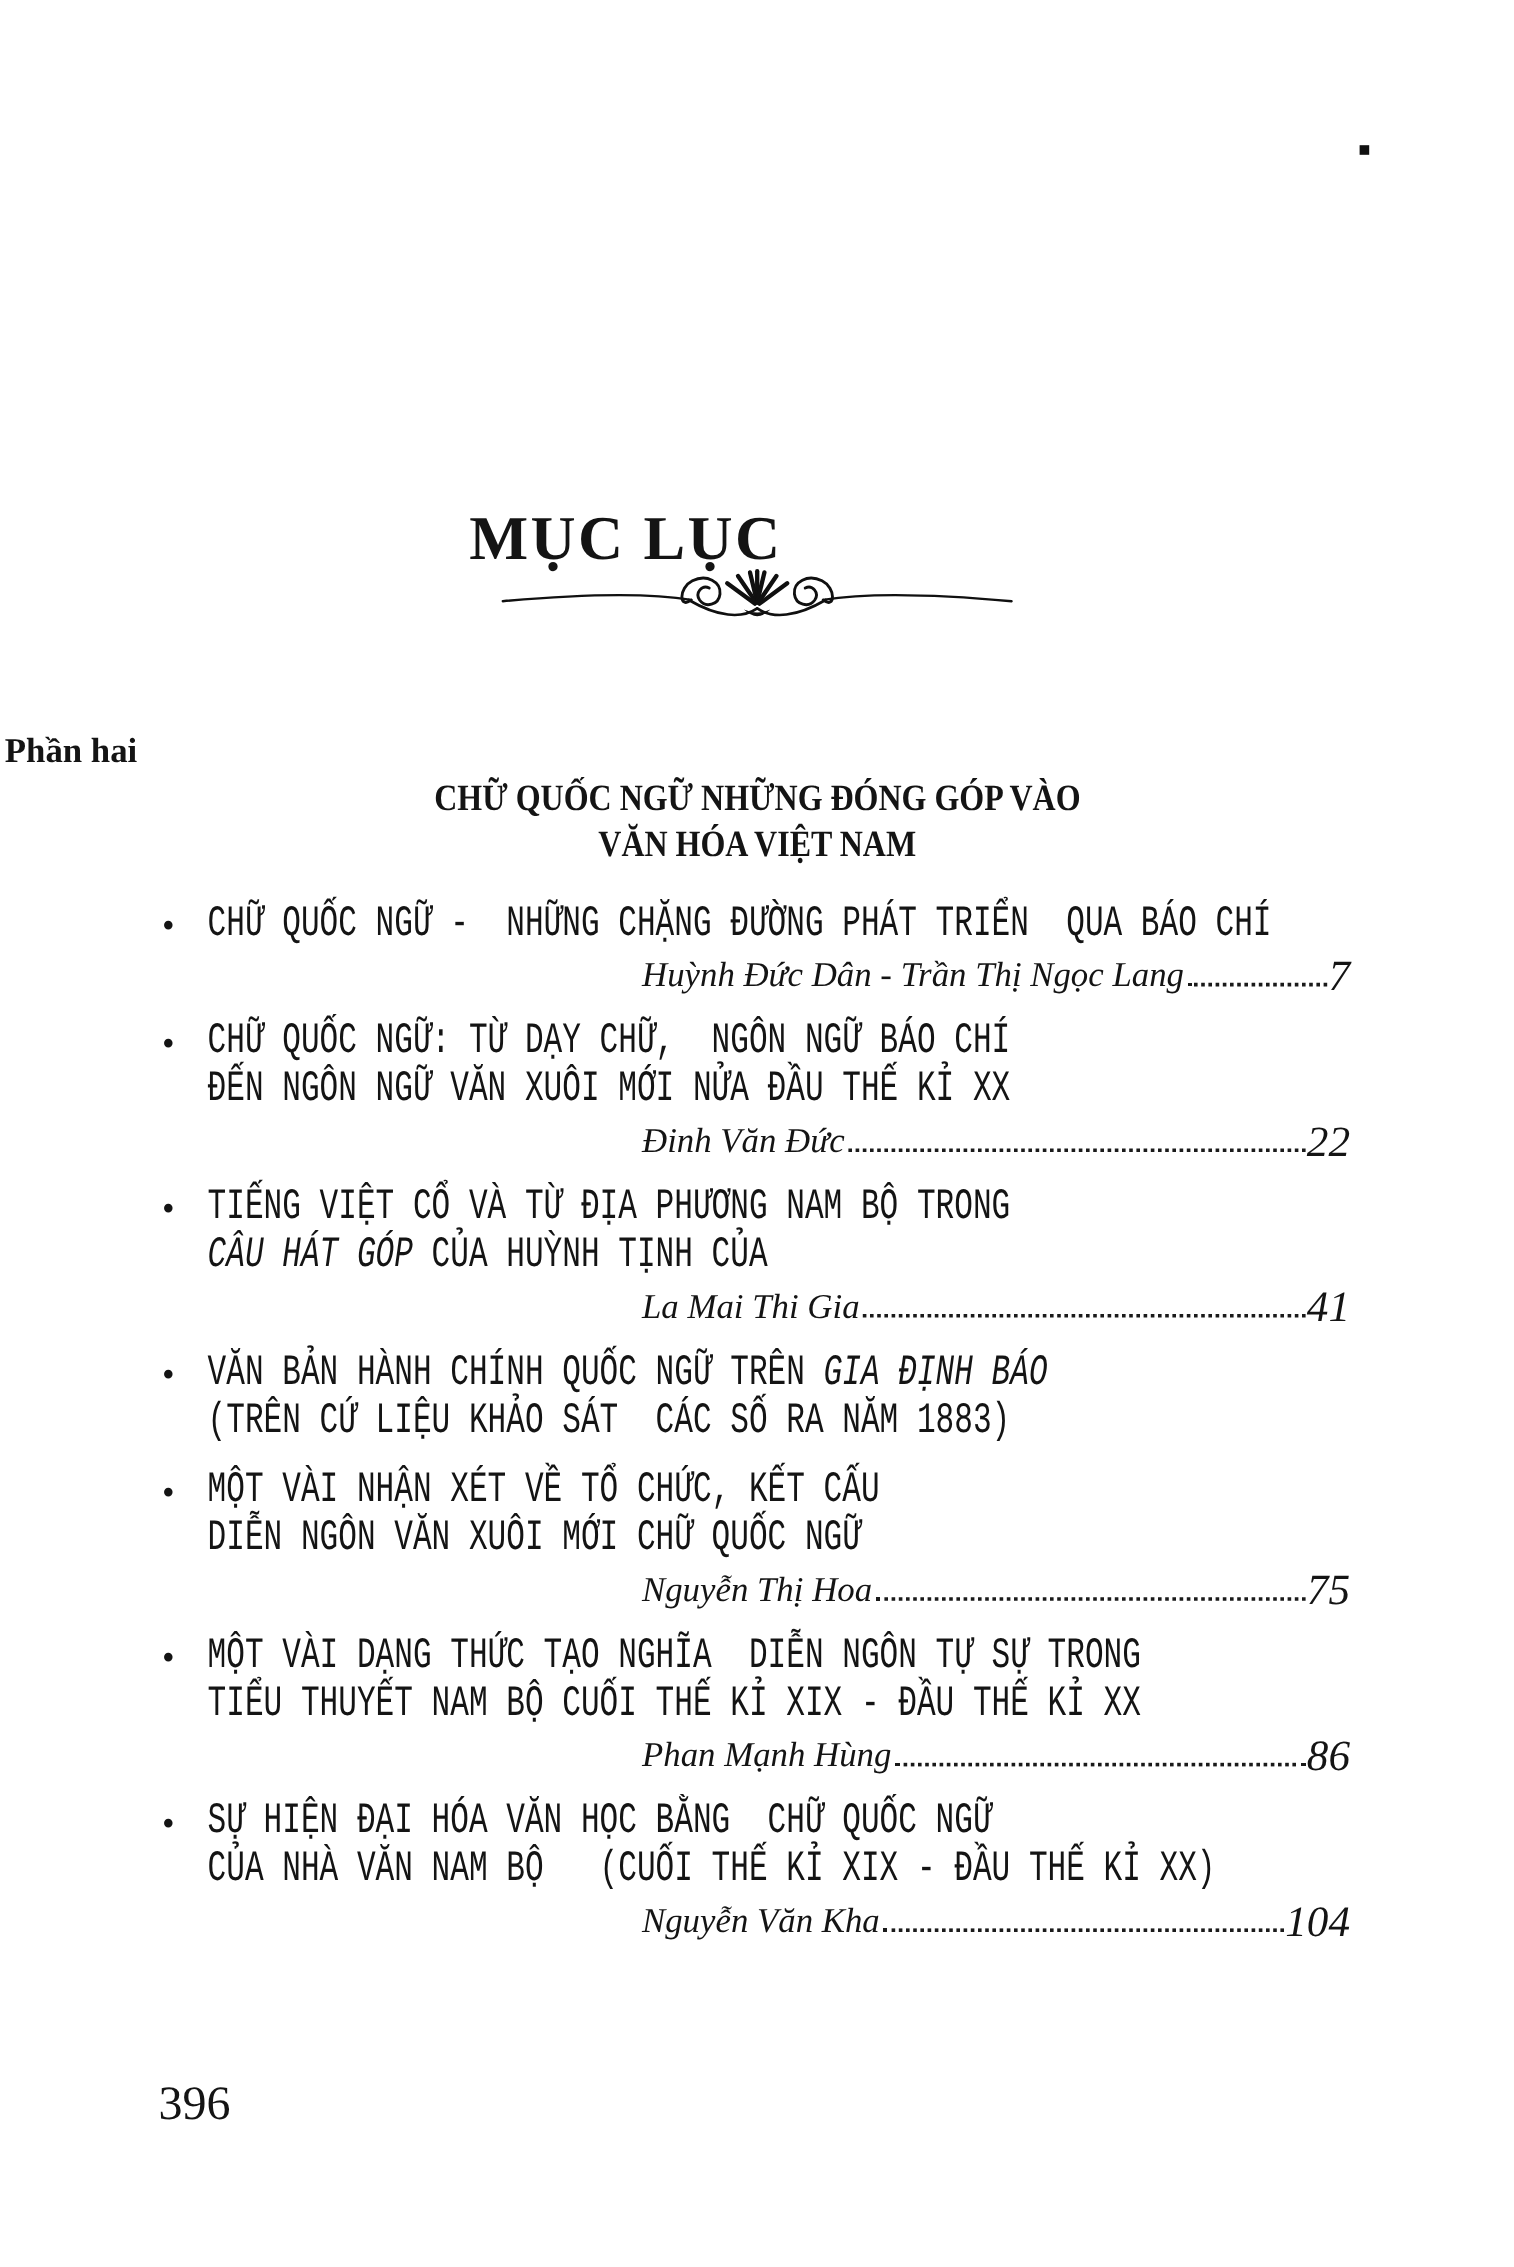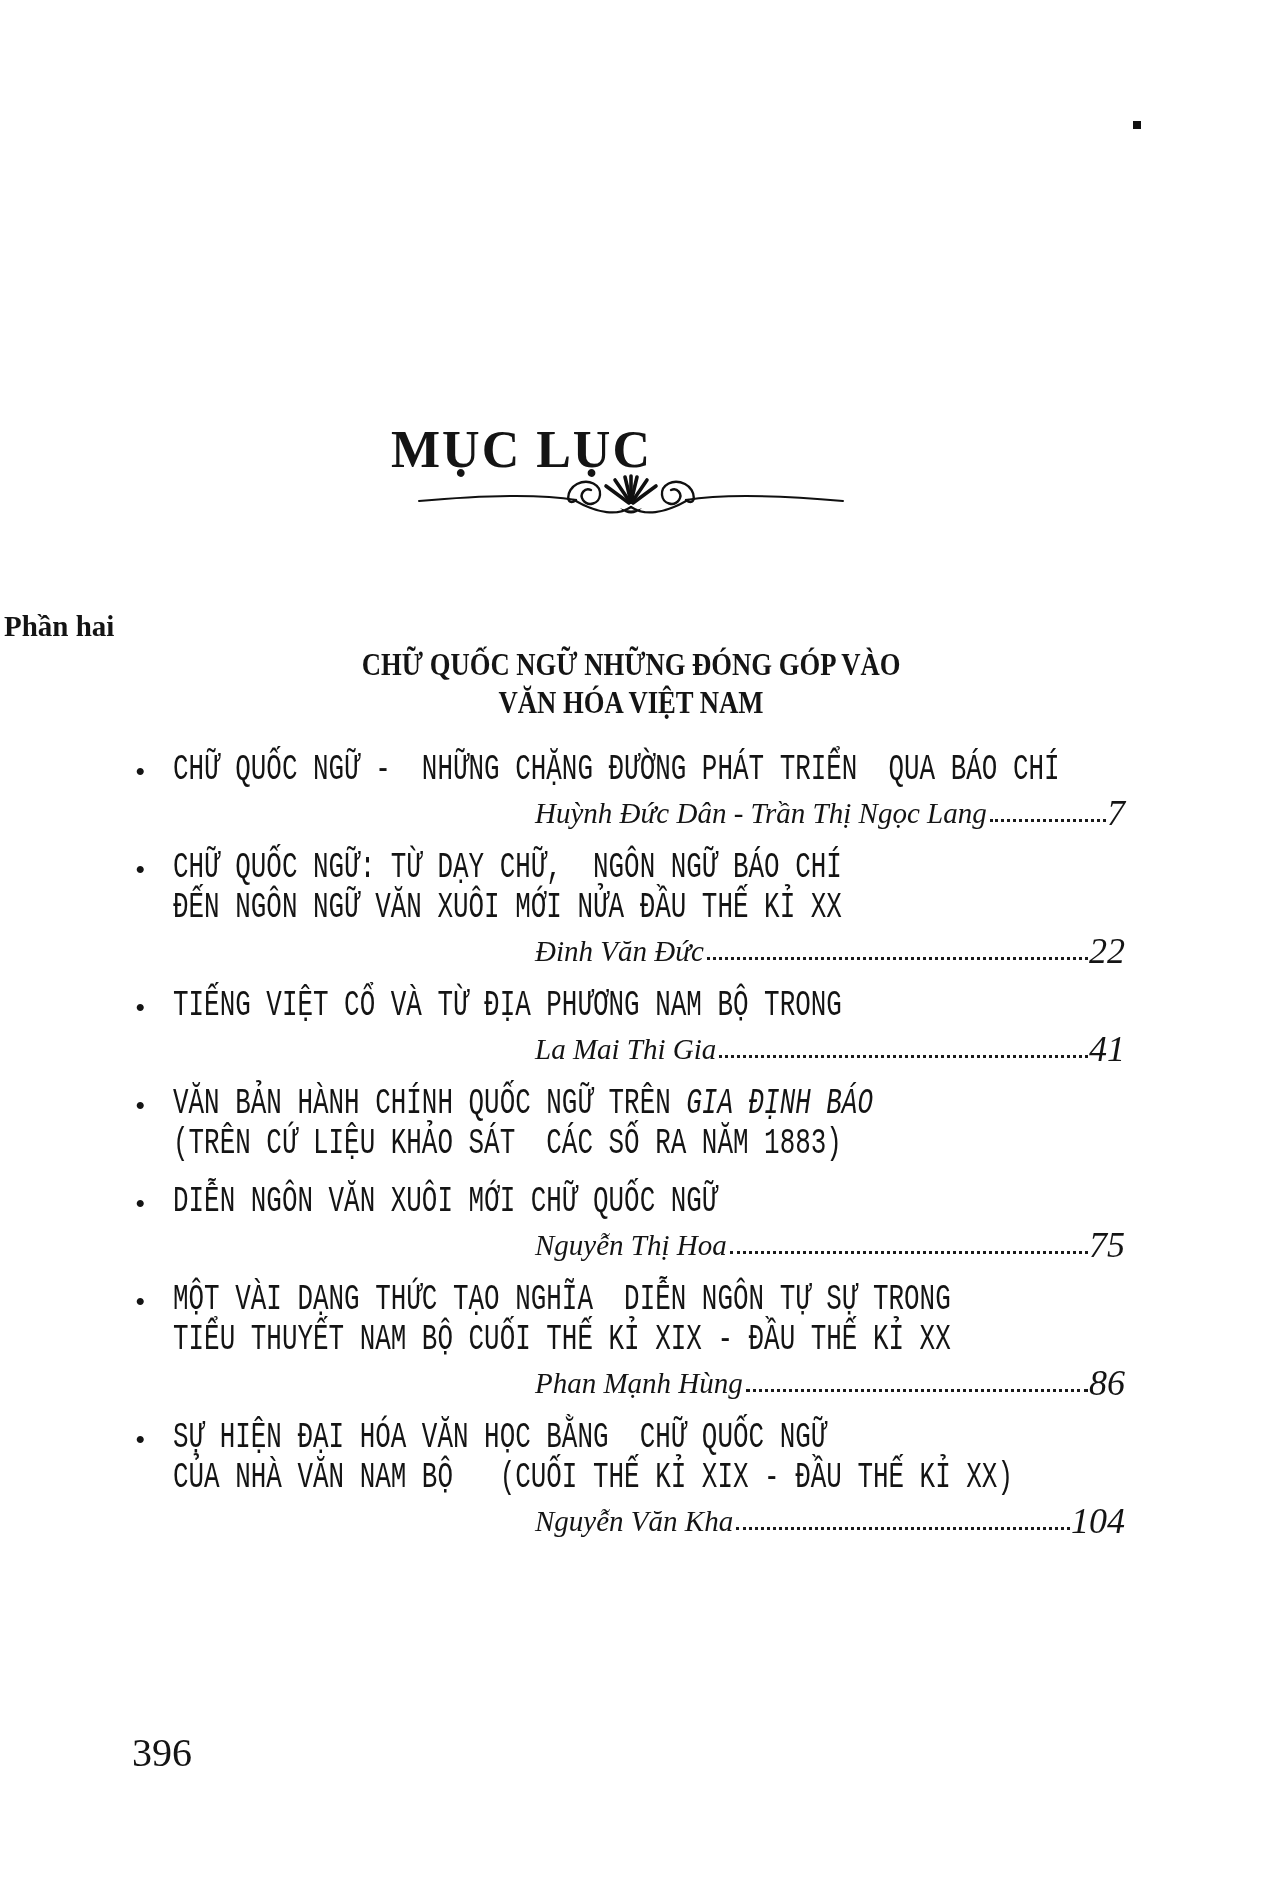--- a/index.html
+++ b/index.html
@@ -155,39 +155,41 @@
       <span class="author">Đinh Văn Đức</span>
       <span class="dots"></span>
       <span class="pnum">22</span>
     </div>
   </div>
 
   <div class="entry">
     <span class="bullet">•</span>
     <div class="title-lines">
         <div class="title-line"><span class="tl-scale"><span>TIẾNG VIỆT CỔ VÀ TỪ ĐỊA PHƯƠNG NAM BỘ TRONG</span></span></div>
+        <div class="title-line"><span class="tl-scale"><span class="seg-italic">CÂU HÁT GÓP </span><span>CỦA HUỲNH TỊNH CỦA</span></span></div>
       </div>
     <div class="author-row">
       <span class="author">La Mai Thi Gia</span>
       <span class="dots"></span>
       <span class="pnum">41</span>
     </div>
   </div>
 
   <div class="entry">
     <span class="bullet">•</span>
     <div class="title-lines">
         <div class="title-line"><span class="tl-scale"><span>VĂN BẢN HÀNH CHÍNH QUỐC NGỮ TRÊN </span><span class="seg-italic">GIA ĐỊNH BÁO</span></span></div>
         <div class="title-line"><span class="tl-scale"><span>(TRÊN CỨ LIỆU KHẢO SÁT  CÁC SỐ RA NĂM 1883)</span></span></div>
       </div>
   </div>
 
   <div class="entry">
     <span class="bullet">•</span>
     <div class="title-lines">
+        <div class="title-line"><span class="tl-scale"><span>MỘT VÀI NHẬN XÉT VỀ TỔ CHỨC, KẾT CẤU</span></span></div>
         <div class="title-line"><span class="tl-scale"><span>DIỄN NGÔN VĂN XUÔI MỚI CHỮ QUỐC NGỮ</span></span></div>
       </div>
     <div class="author-row">
       <span class="author">Nguyễn Thị Hoa</span>
       <span class="dots"></span>
       <span class="pnum">75</span>
     </div>
   </div>
 
   <div class="entry">

